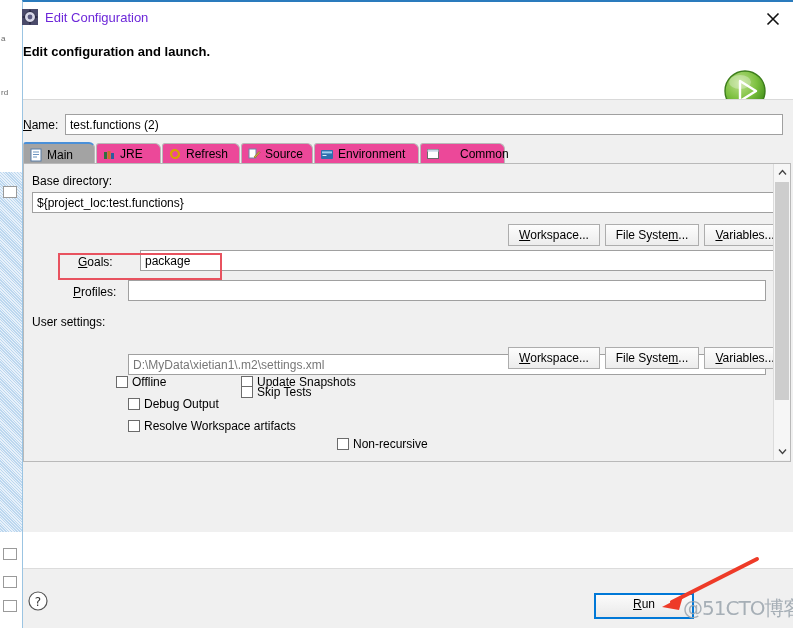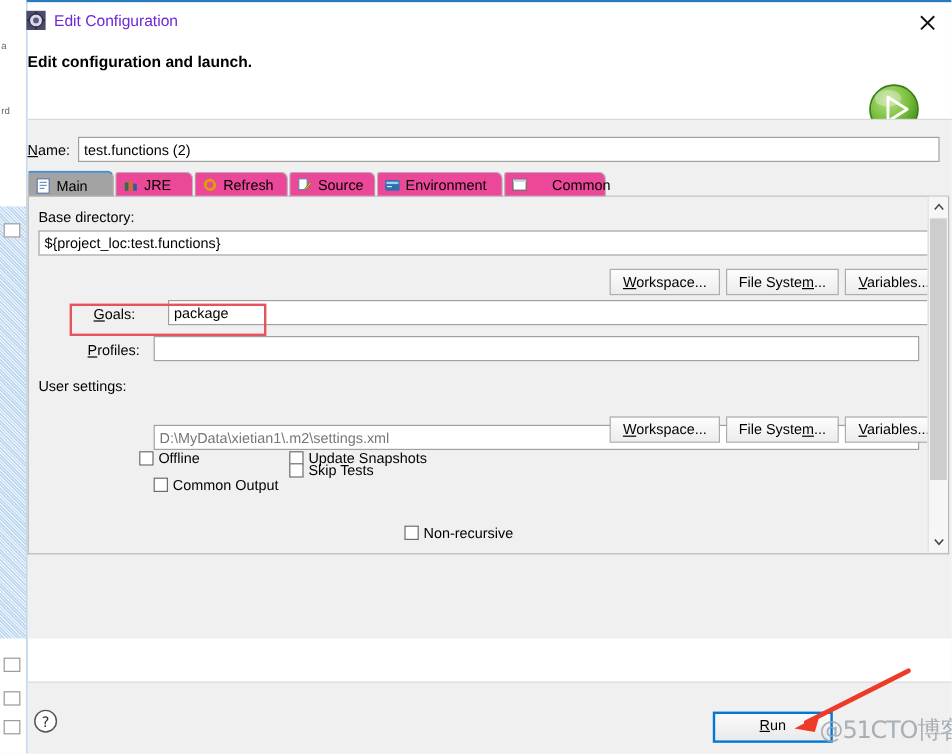--- a/index.html
+++ b/index.html
@@ -284,29 +284,33 @@
         <div class="cbrow" style="left:92px;top:211px;text-align:right;">
           <span class="cbox"></span>
           <span>Offline</span>
         </div>
         <div class="cbrow" style="left:217px;top:211px;">
           <span class="cbox"></span>
           <span>Update Snapshots</span>
         </div>
         <div class="cbrow" style="left:104px;top:233px;">
           <span class="cbox"></span>
-          <span>Common Output</span>
+          <span>Debug Output</span>
         </div>
         <div class="cbrow" style="left:217px;top:221px;">
           <span class="cbox"></span>
           <span>Skip Tests</span>
         </div>
         <div class="cbrow" style="left:313px;top:233px;margin-top:40px;">
           <span class="cbox"></span>
           <span>Non-recursive</span>
+        </div>
+        <div class="cbrow" style="left:104px;top:255px;">
+          <span class="cbox"></span>
+          <span>Resolve Workspace artifacts</span>
         </div>
 
       </div>
 
       <div id="vscroll">
         <div class="sb-arrow" style="top:0px;">
           <svg width="9" height="7" viewBox="0 0 9 7">
             <path d="M1 5.5 L4.5 1.5 L8 5.5" fill="none" stroke="#444" stroke-width="1.3"></path>
           </svg>
         </div>

